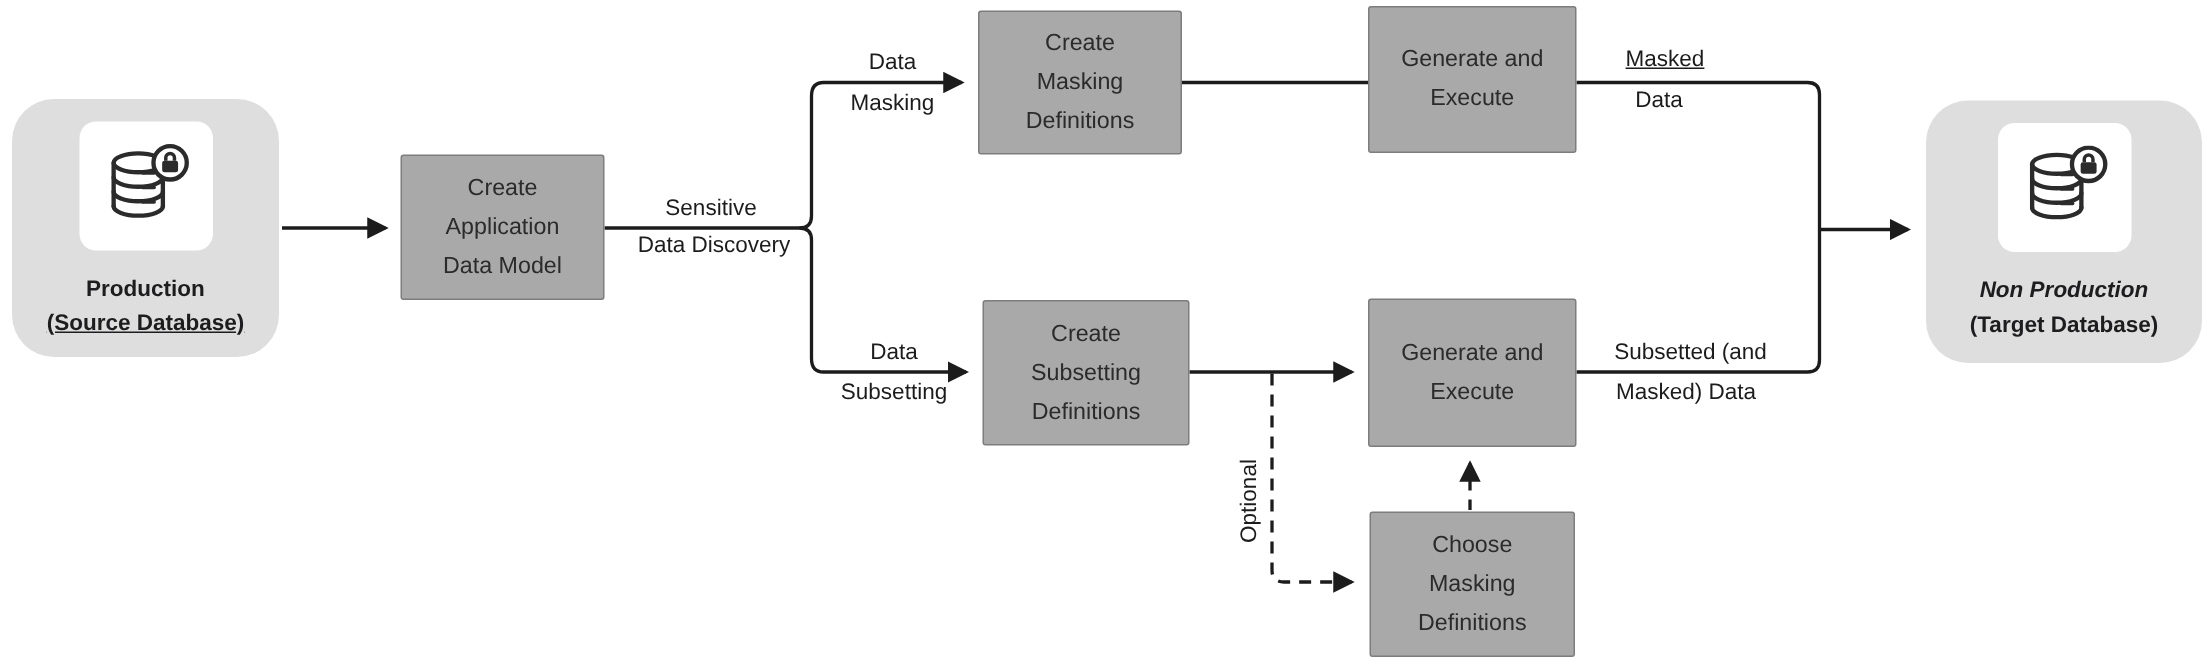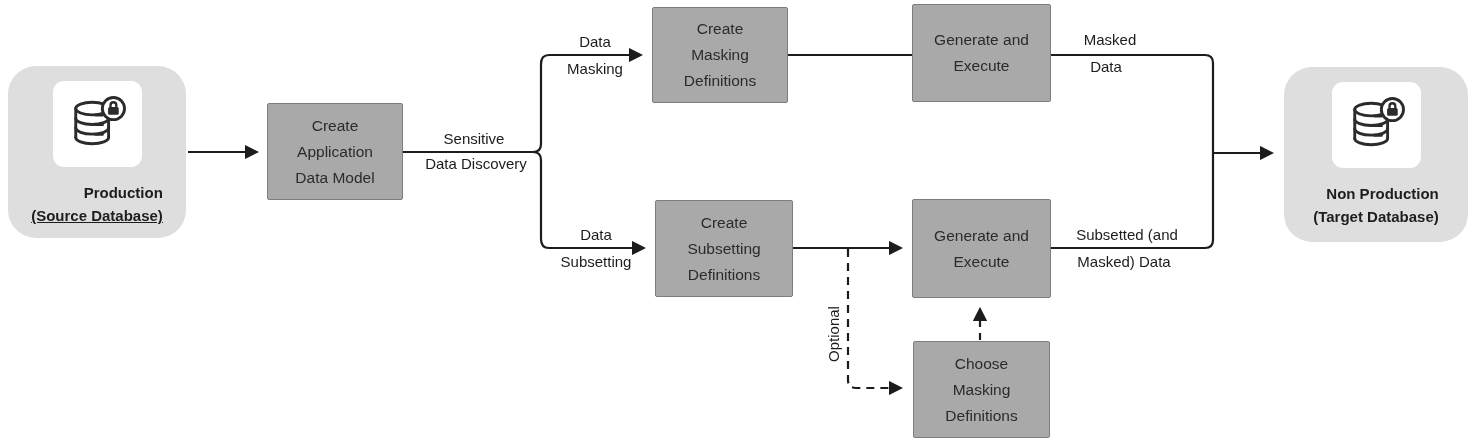--- a/index.html
+++ b/index.html
@@ -34,21 +34,21 @@
   }
   .db-icon-tile{
     background:#ffffff;
     border-radius:11px;
     width:89px;height:86px;
     margin-top:15px;
     display:flex;align-items:center;justify-content:center;
   }
   .db-node-label{
     margin-top:14px;
-    text-align:right;
+    text-align:center;
     font-weight:bold;
     font-size:15px;line-height:23px;
     color:#1d1d1f;
   }
 
   .edge-label{
     position:absolute;z-index:3;
     font-size:15px;color:#1c1c1c;
     white-space:nowrap;
     transform:translateX(-50%);
@@ -132,21 +132,21 @@
           <path d="M30,20 H38" stroke-width="2.4"></path>
           <path d="M30,30 H38" stroke-width="2.4"></path>
           <path d="M30,40 H38" stroke-width="2.4"></path>
         </g>
         <circle cx="49" cy="13" r="11.5" fill="#ffffff" stroke="#2b2b2b" stroke-width="3"></circle>
         <path d="M46,11.5 V9.5 a3,3 0 0 1 6,0 V11.5" fill="none" stroke="#2b2b2b" stroke-width="2.4"></path>
         <rect x="43.5" y="11.5" width="11" height="8" rx="1.6" fill="#2b2b2b"></rect>
       </svg>
     </div>
     <div class="db-node-label">
-      <span style="display:block;">Non Production</span>
+      <span style="display:block;font-style:italic;">Non Production</span>
       <span style="display:block;">(Target Database)</span>
     </div>
   </div>
 
   <div class="proc-box" style="left:267px;top:103px;width:136px;height:97px;">
     <span class="proc-line">Create</span>
     <span class="proc-line">Application</span>
     <span class="proc-line">Data Model</span>
   </div>
 
@@ -180,21 +180,21 @@
 
   <div class="edge-label" style="left:474px;top:130px;">Sensitive</div>
   <div class="edge-label" style="left:476px;top:144px;margin-top:11px;">Data Discovery</div>
 
   <div class="edge-label" style="left:595px;top:33px;">Data</div>
   <div class="edge-label" style="left:595px;top:60px;">Masking</div>
 
   <div class="edge-label" style="left:596px;top:226px;">Data</div>
   <div class="edge-label" style="left:596px;top:253px;">Subsetting</div>
 
-  <div class="edge-label" style="left:1110px;top:31px;">Masked</div>
+  <div class="edge-label" style="left:1110px;top:31px;text-decoration:underline;">Masked</div>
   <div class="edge-label" style="left:1106px;top:58px;">Data</div>
 
   <div class="edge-label" style="left:1127px;top:226px;">Subsetted (and</div>
   <div class="edge-label" style="left:1124px;top:253px;">Masked) Data</div>
 
   <div class="edge-label-rot" style="left:833px;top:334px;">Optional</div>
 
 </div>
 
 </body></html>

